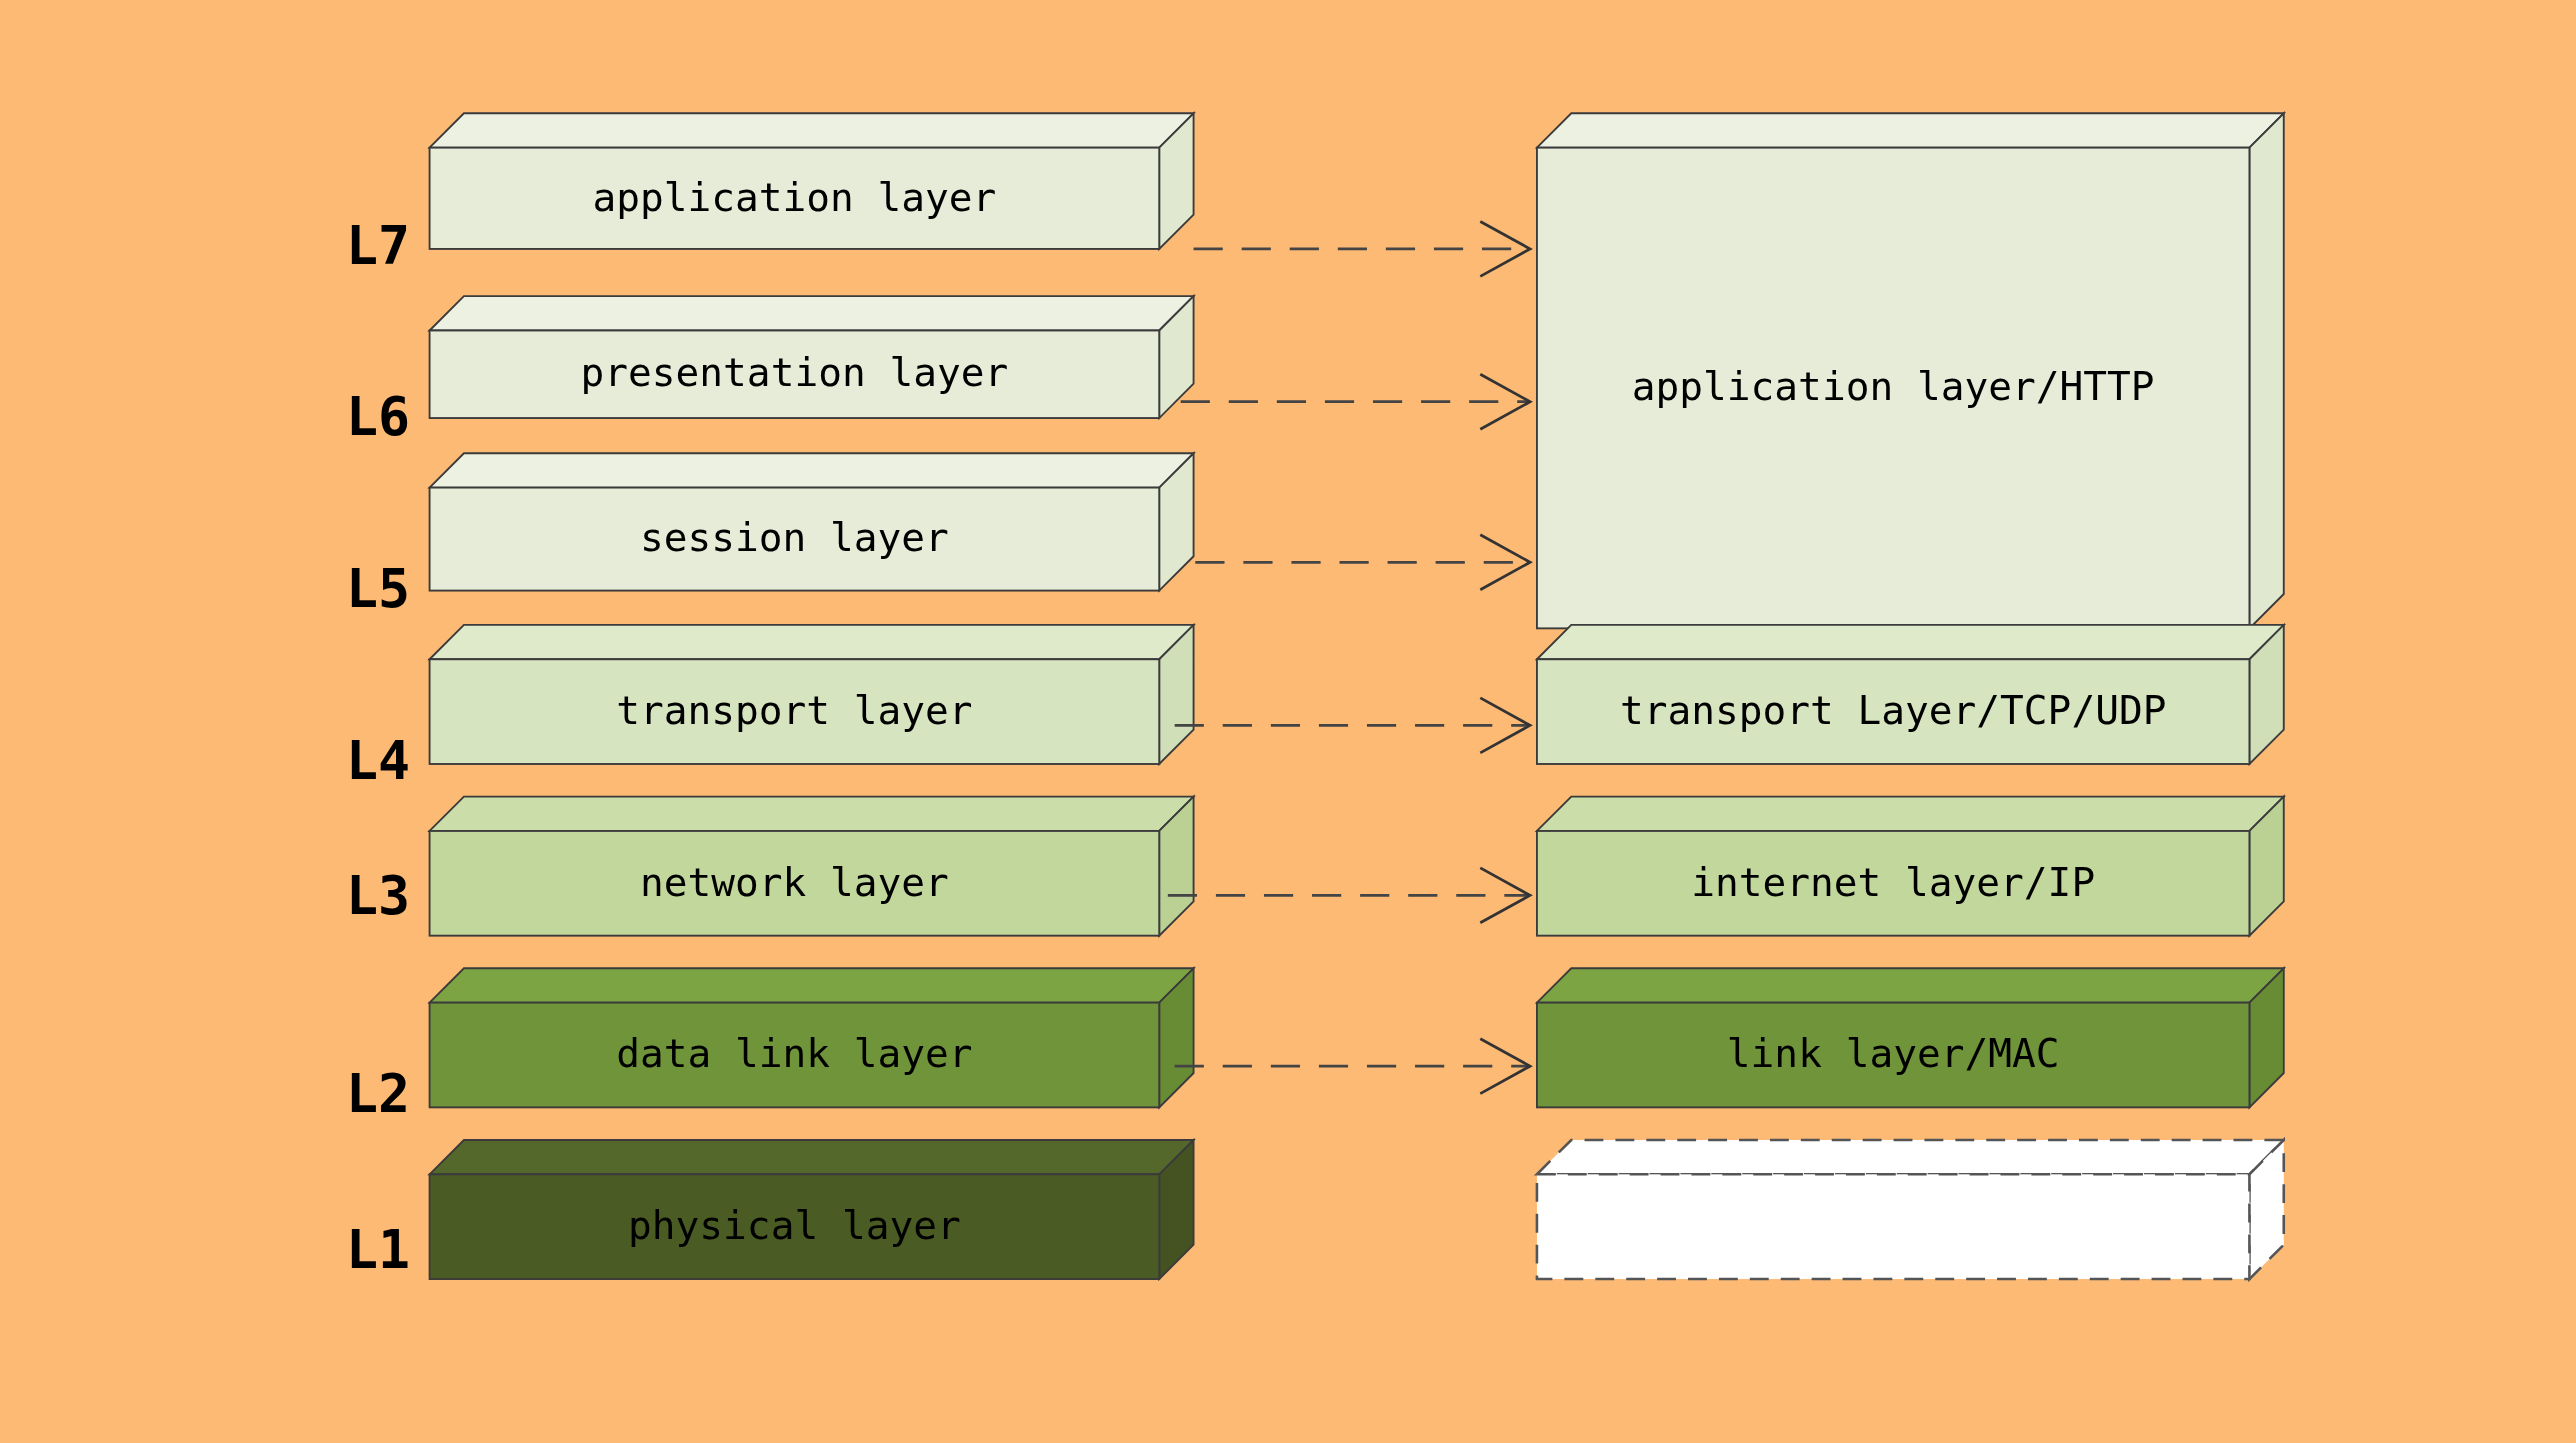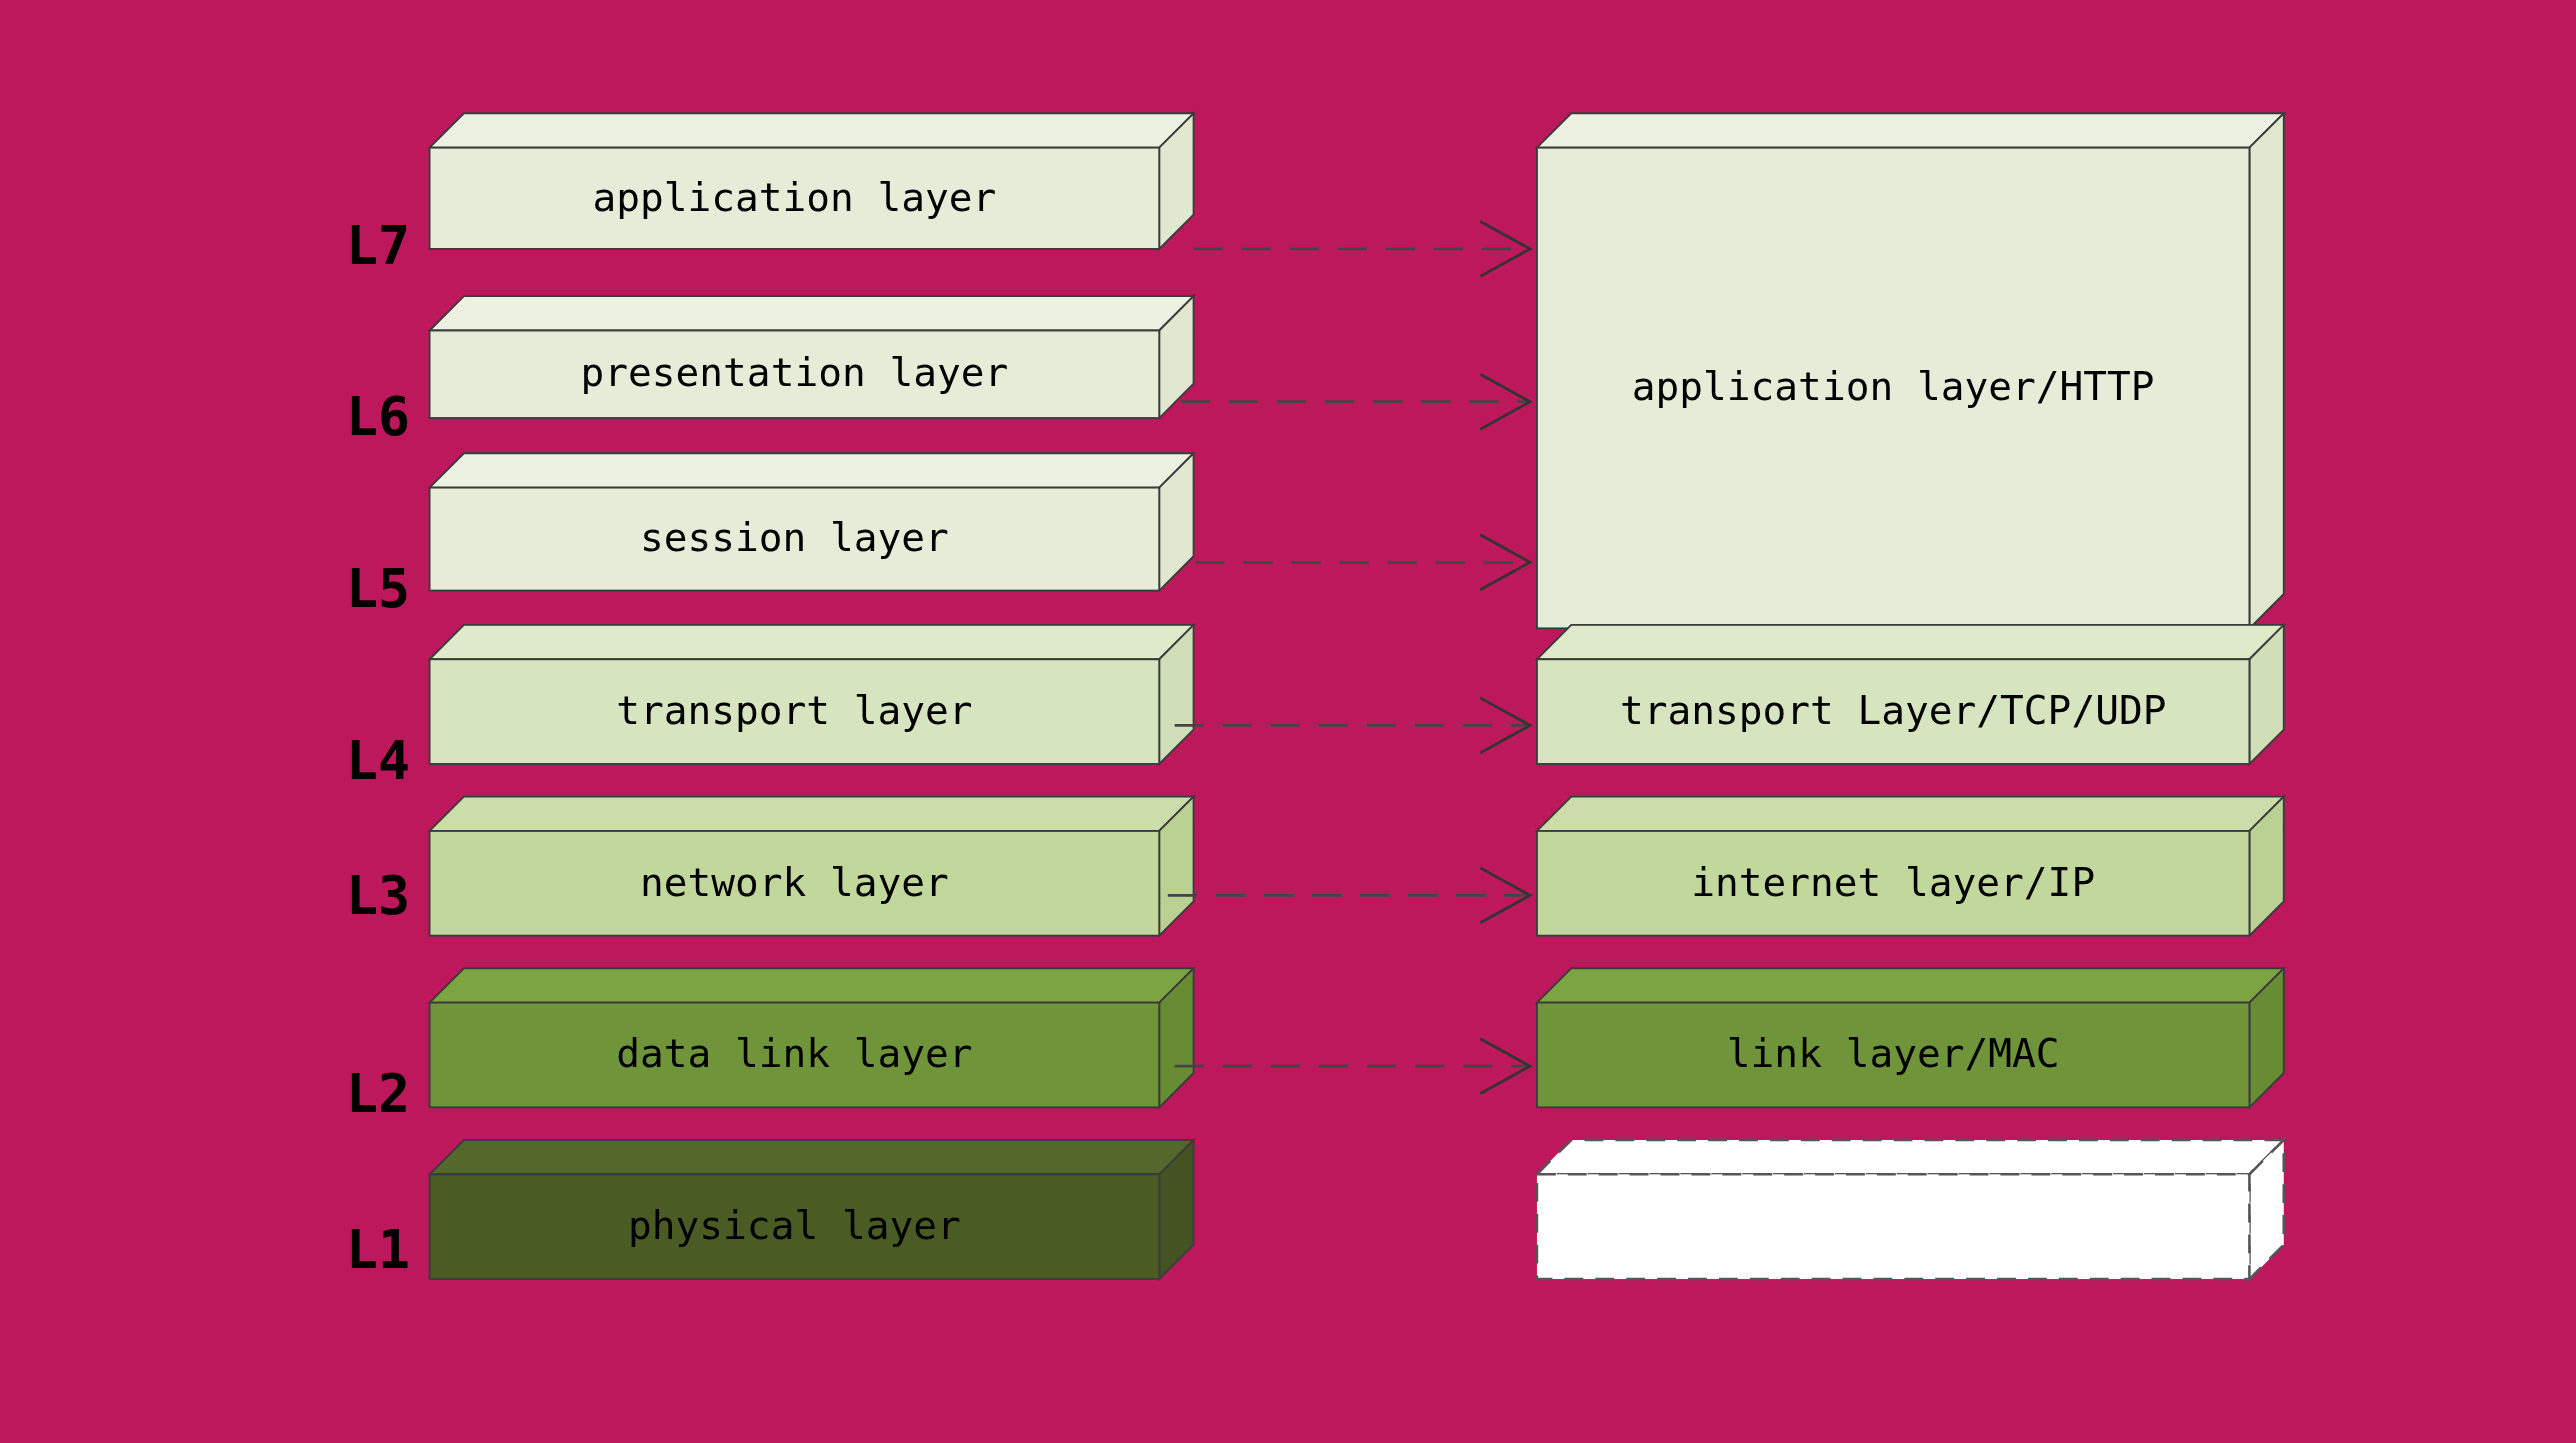--- a/index.html
+++ b/index.html
@@ -4,21 +4,21 @@
 <style>
   html, body {
     margin: 0;
     padding: 0;
     background: #f2f0f7;
   }
   #stage {
     position: relative;
     width: 2576px;
     height: 1443px;
-    background: #be185d;
+    background: #fdba74;
     overflow: hidden;
     font-family: "DejaVu Sans Mono", "Liberation Mono", monospace;
   }
   svg.diagram {
     position: absolute;
     top: 0;
     left: 0;
     width: 2576px;
     height: 1443px;
     display: block;

